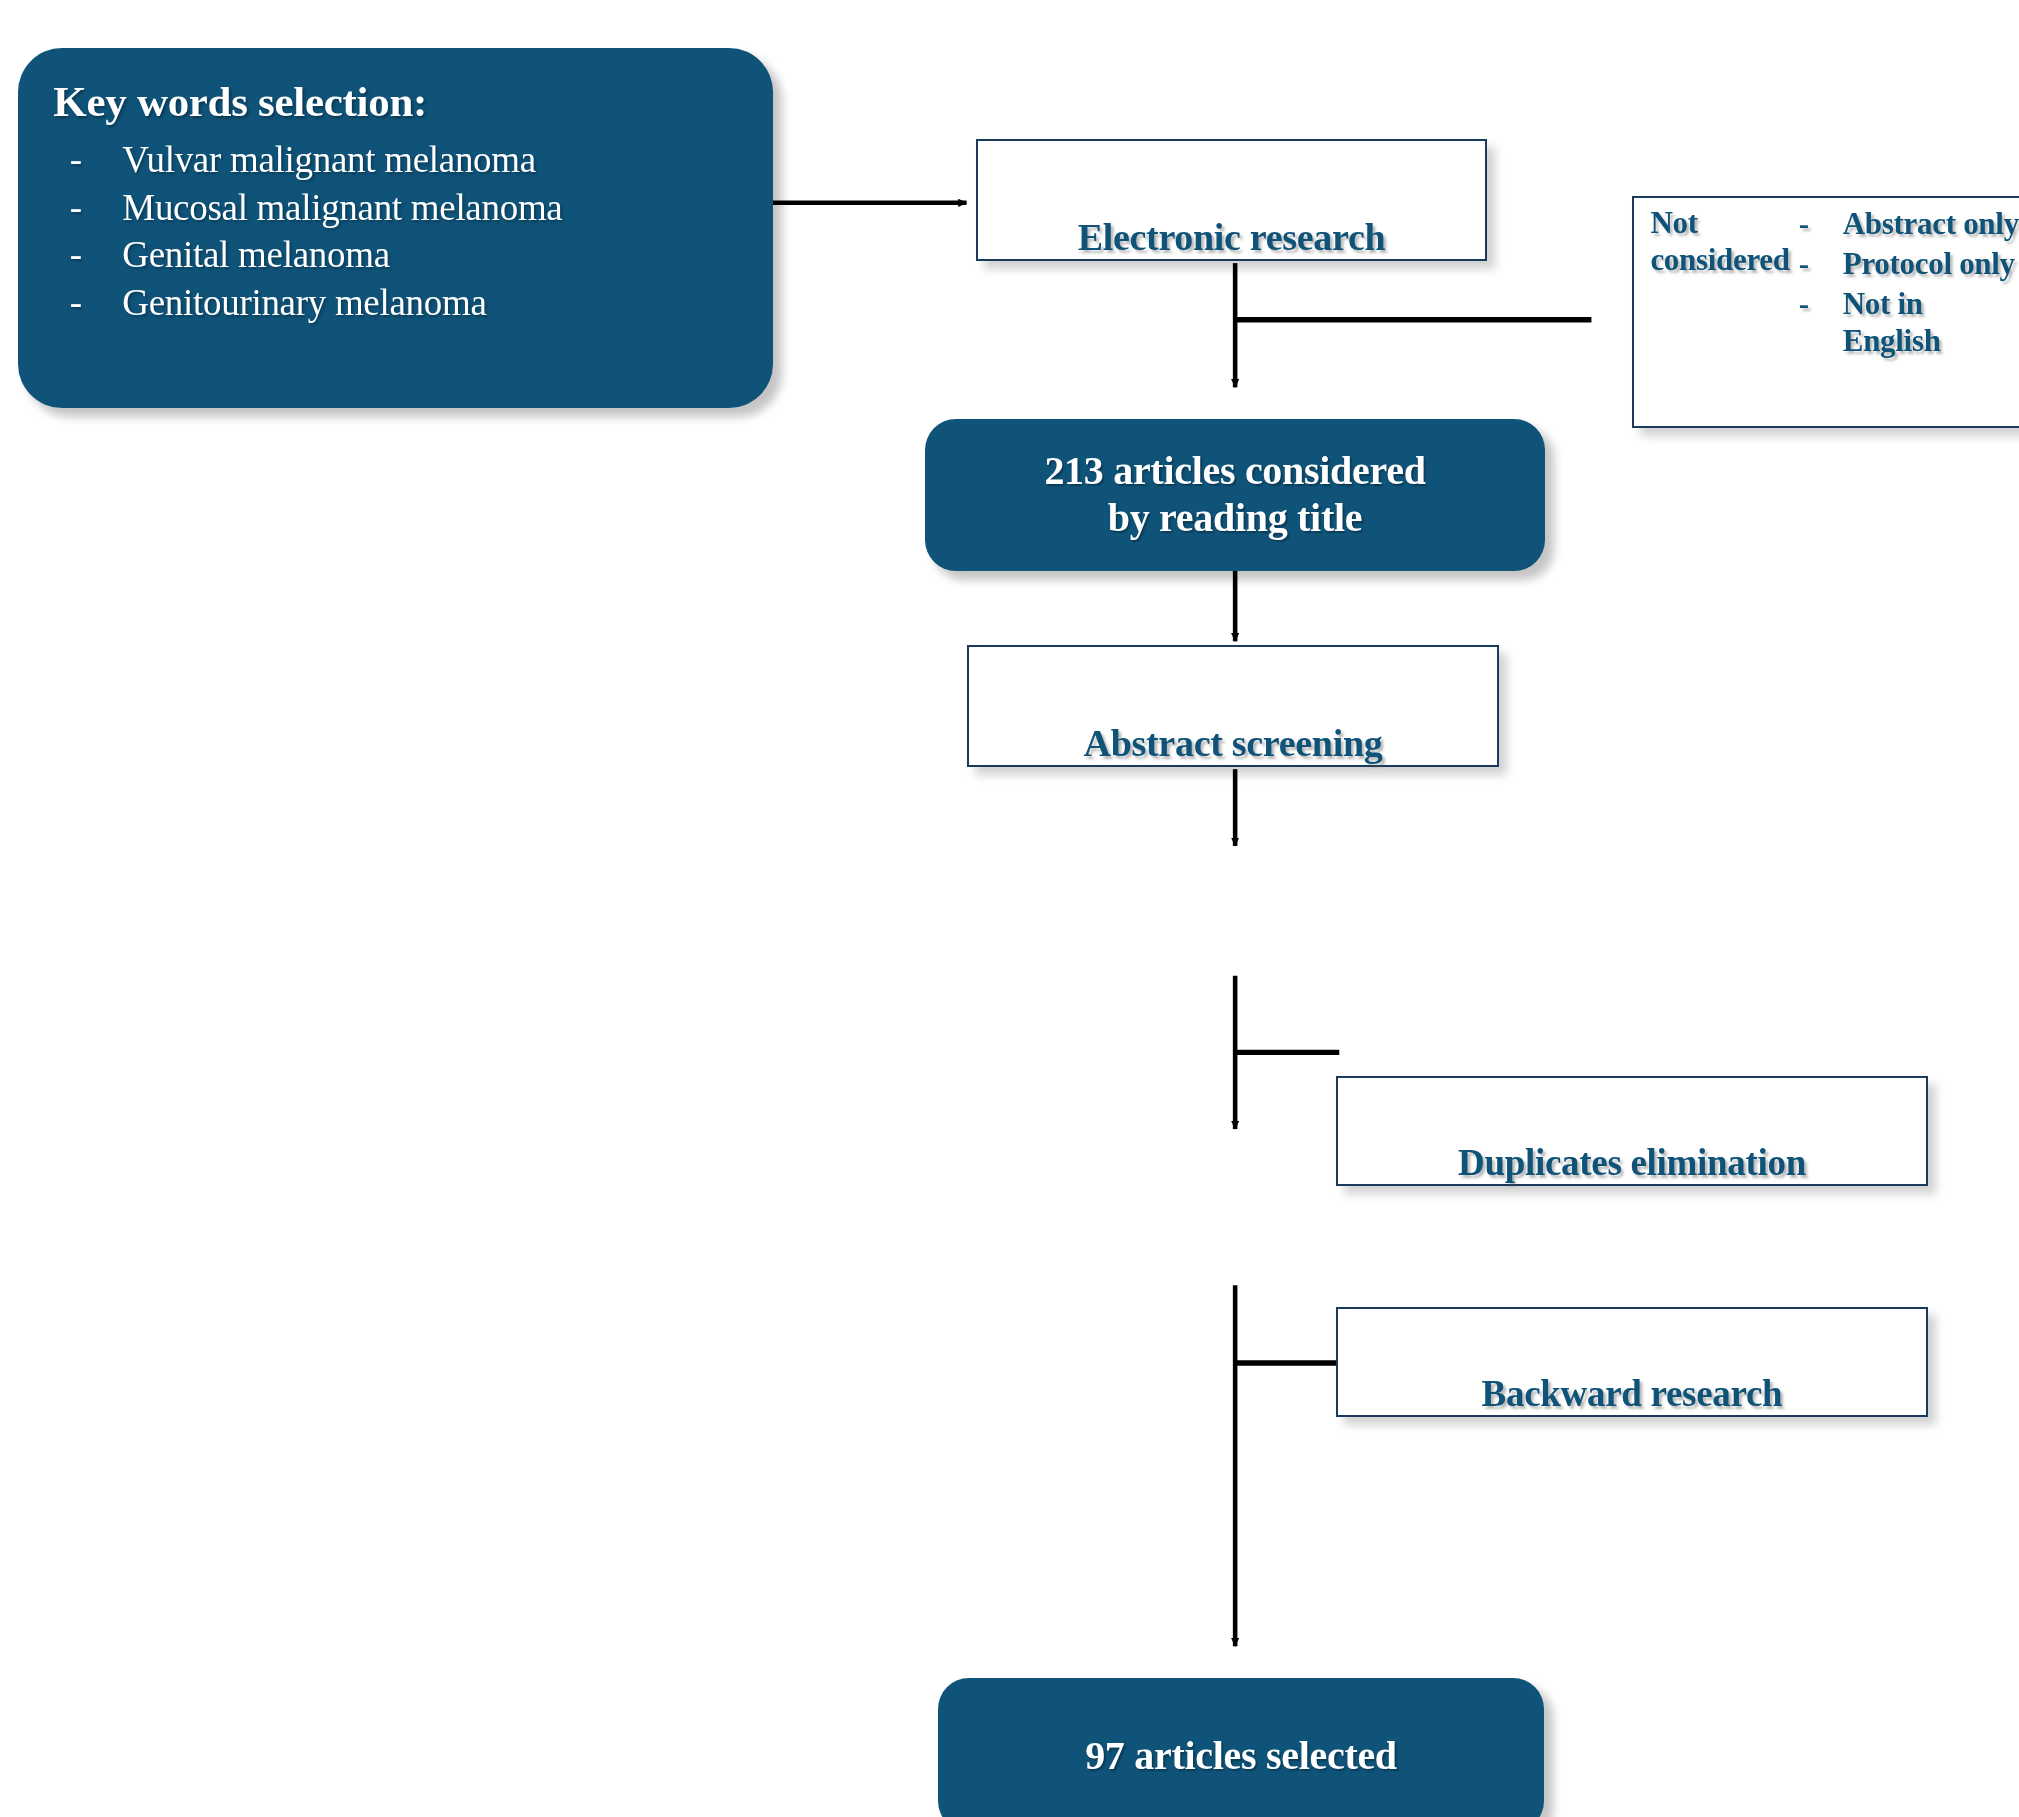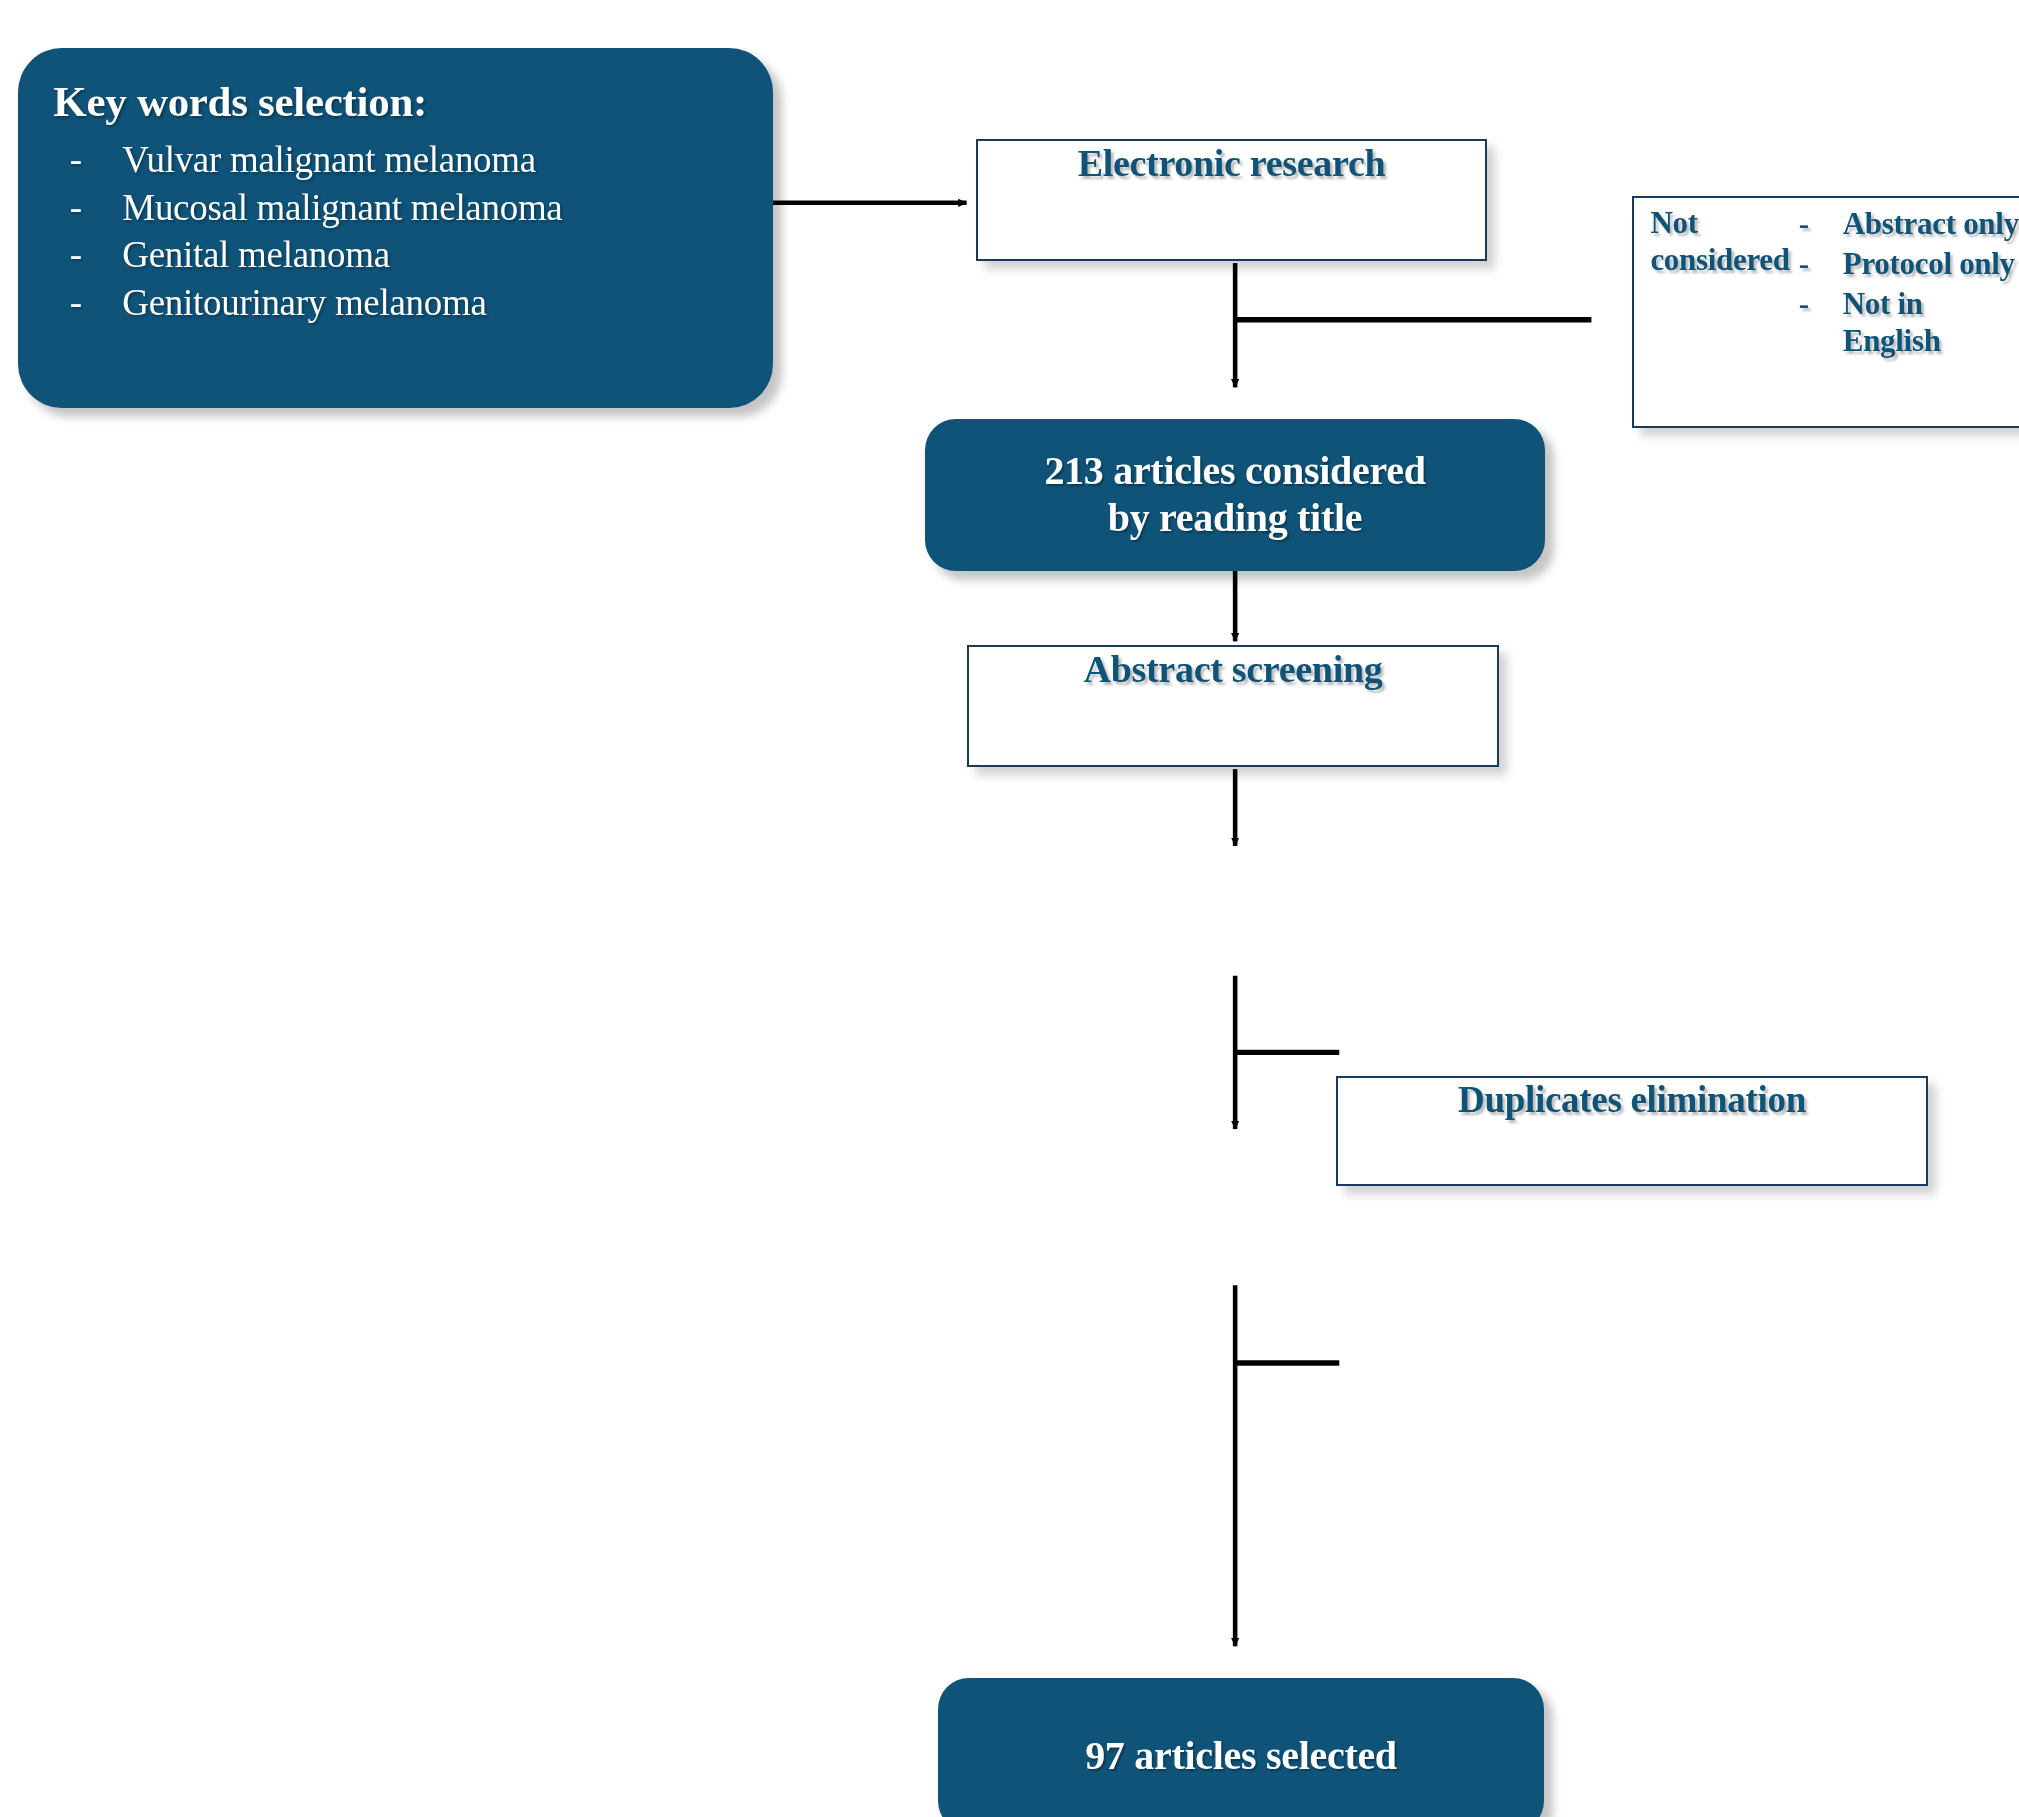--- a/index.html
+++ b/index.html
@@ -35,21 +35,21 @@
   }
 
   
   .node-outline {
     position: absolute;
     background: #ffffff;
     border: 2.7px solid #1a3a5c;
     box-shadow: 8.2px 8.2px 9.1px rgba(0,0,0,0.18);
     color: #0f5379;
     display: flex;
-    align-items: flex-start;
+    align-items: flex-end;
     justify-content: center;
     text-align: center;
     font-weight: 700;
     letter-spacing: -0.3px;
     text-shadow: 2.7px 2.7px 2.7px rgba(80,80,80,0.40);
     box-sizing: border-box;
   }
 
   
   #keywords-box {
@@ -265,19 +265,22 @@
   <div id="abstract-screening-box" class="node-outline">
     <span>Abstract screening</span>
   </div>
 
 
   <div id="duplicates-box" class="node-outline">
     <span>Duplicates elimination</span>
   </div>
 
 
+  <div id="backward-box" class="node-outline">
+    <span>Backward research</span>
+  </div>
 
   <div id="articles-97-box" class="node-filled">
     <span>97 articles selected</span>
   </div>
 
 </div>
 
 
 </body></html>

